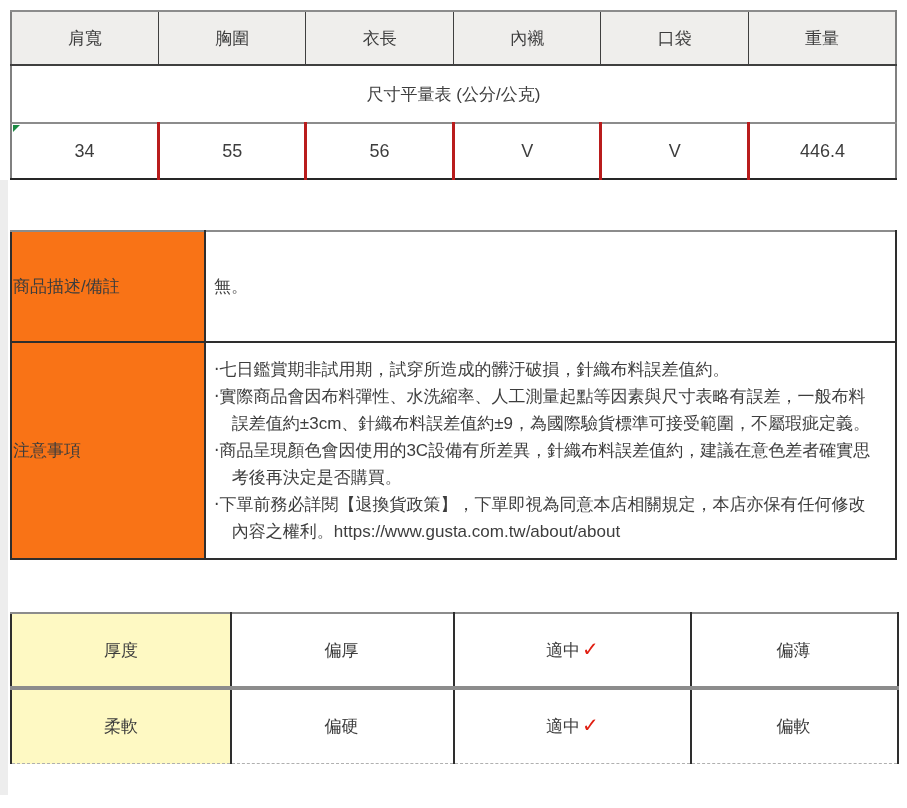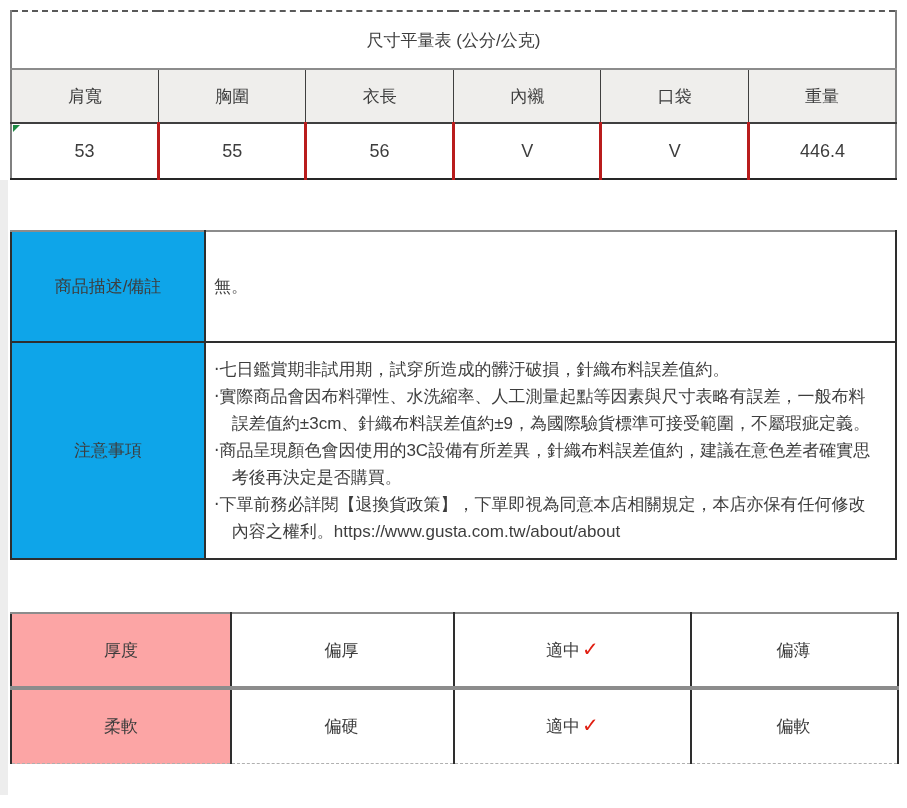--- a/index.html
+++ b/index.html
@@ -23,64 +23,64 @@
       border-bottom:2px solid #262626;}
   .t1 .head-cell:first-child,.t1 .data-cell:first-child{border-left:2px solid #808080;}
   .t1 .head-cell:last-child,.t1 .data-cell:last-child{border-right:2px solid #808080;}
   .flag{position:absolute;top:1px;left:1px;width:0;height:0;
       border-top:7px solid #1c8a43;border-right:7px solid transparent;}
 
   
   .t2{margin-top:50px;}
   .t2 td{border:2px solid #2e2e2e;font-size:17px;}
   .t2 tr:first-child td{border-top:2px solid #8c8c8c;}
-  .t2 .label-cell{background:#0ea5e9;text-align:center;}
+  .t2 .label-cell{background:#f97316;}
   .t2 .content-cell{background:#fff;text-align:left;padding:10px 14px 10px 8px;line-height:27px;}
   .t2 .row-desc td{height:89px;}
   .t2 .row-notes td{height:195px;}
   .note-item{padding-left:1.05em;text-indent:-1.05em;}
 
   
   .t3{margin-top:52px;}
   .t3 td{border:2px solid #2e2e2e;font-size:17px;text-align:center;height:70px;}
   .t3 tr:first-child td{border-top:2px solid #8c8c8c;}
   .t3 tr.thick-top td{border-top:4px solid #8c8c8c;}
   .t3 tr:last-child td{border-bottom:1px dashed #b0b0b0;height:71px;}
-  .t3 .label-cell{background:#fca5a5;}
+  .t3 .label-cell{background:#fef9c3;}
   .check{color:#e01f12;font-size:20px;margin-left:2px;line-height:1;}
 </style>
 </head>
 <body>
 
 <div class="page">
   <div class="left-strip"></div>
 
   <table class="t1">
     <colgroup>
         <col style="width:16.66%">
         <col style="width:16.66%">
         <col style="width:16.67%">
         <col style="width:16.67%">
         <col style="width:16.67%">
         <col style="width:16.67%">
       </colgroup>
     <tbody>
         <tr>
-      <td class="title-cell" colspan="6">尺寸平量表 (公分/公克)</td>
-    </tr>
-    <tr>
       <td class="head-cell">肩寬</td>
       <td class="head-cell">胸圍</td>
       <td class="head-cell">衣長</td>
       <td class="head-cell">內襯</td>
       <td class="head-cell">口袋</td>
       <td class="head-cell">重量</td>
     </tr>
     <tr>
-      <td class="data-cell"><span class="flag"></span><span>53</span></td>
+      <td class="title-cell" colspan="6">尺寸平量表 (公分/公克)</td>
+    </tr>
+    <tr>
+      <td class="data-cell"><span class="flag"></span><span>34</span></td>
       <td class="data-cell">55</td>
       <td class="data-cell">56</td>
       <td class="data-cell">V</td>
       <td class="data-cell">V</td>
       <td class="data-cell">446.4</td>
     </tr>
   </tbody>
     </table>
 
   <table class="t2">

